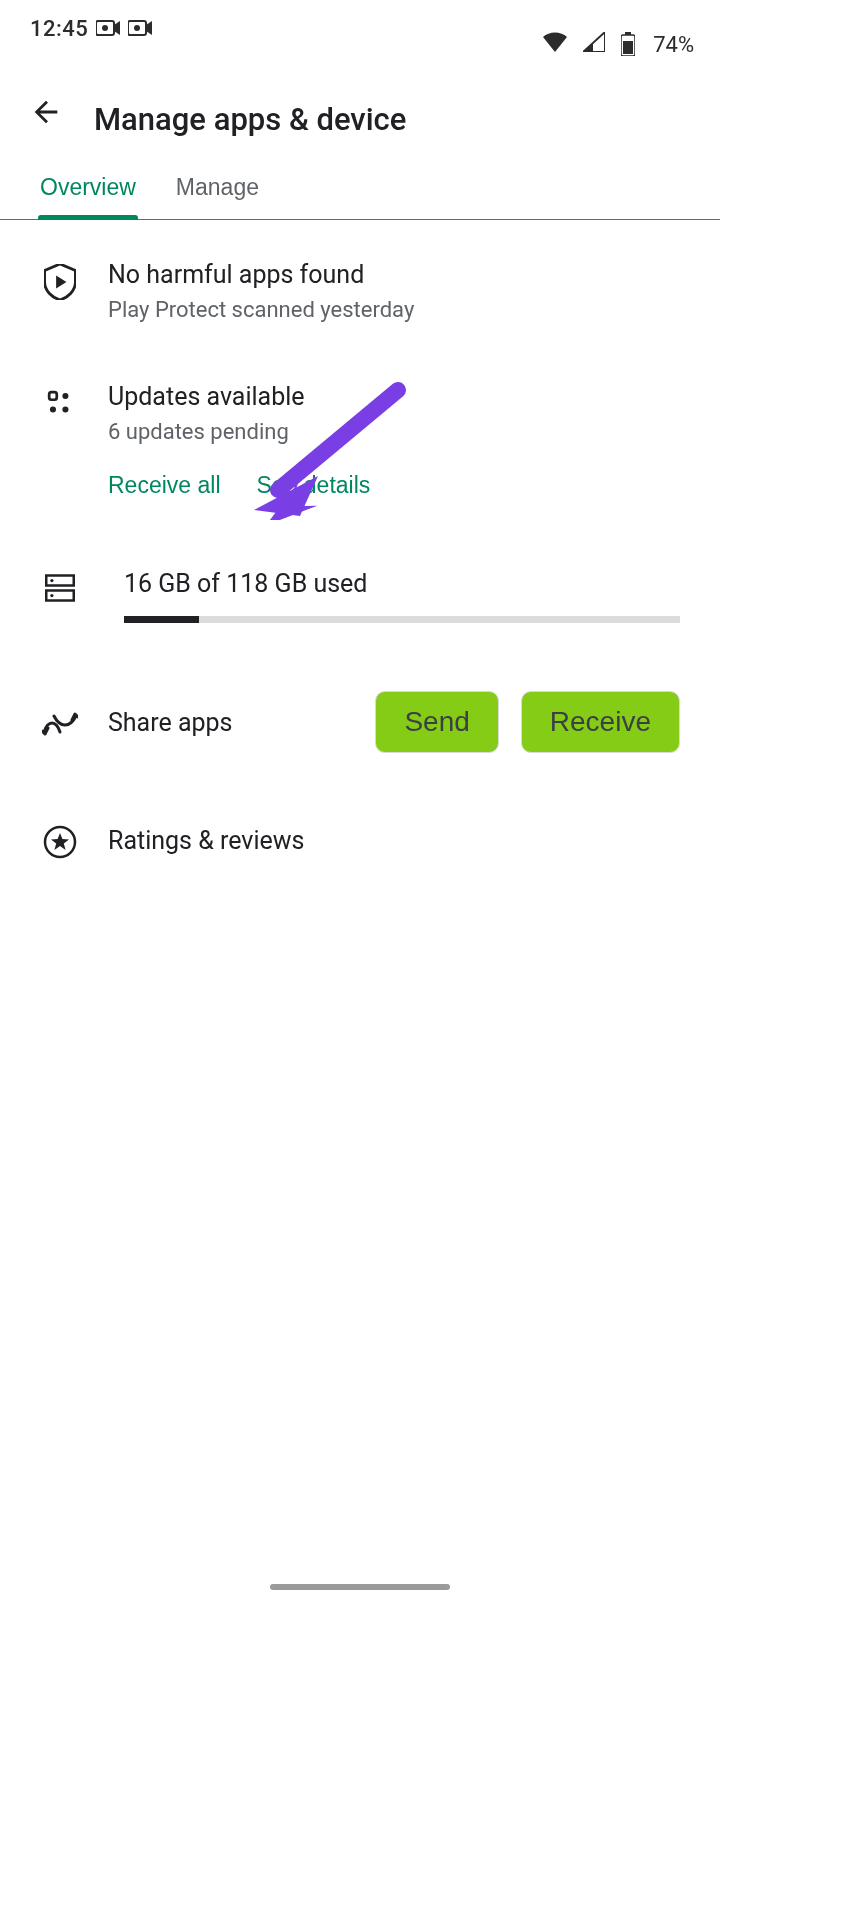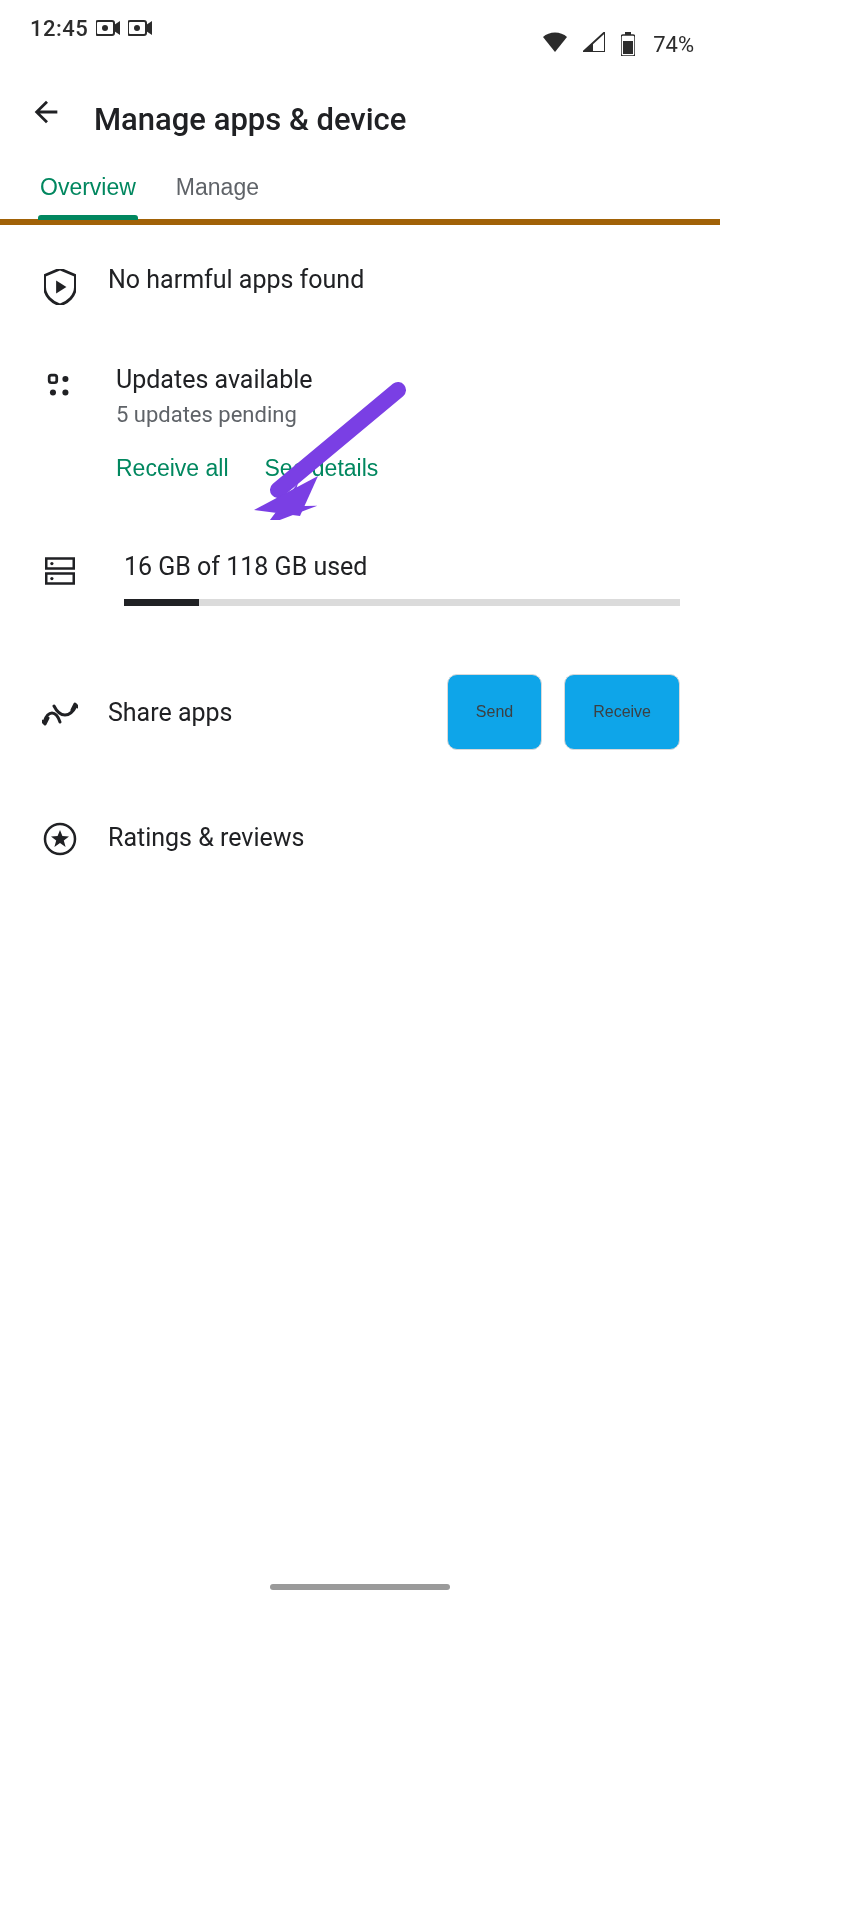--- a/index.html
+++ b/index.html
@@ -38,21 +38,21 @@
     font-size: 31px;
     font-weight: 500;
     margin-left: 22px;
     color: #202124;
   }
 
   .tabs {
     display: flex;
     gap: 36px;
     padding: 0 38px;
-    border-bottom: 6px solid #a16207;
+    border-bottom: 1px solid #a16207;
   }
   .tab {
     padding: 14px 2px 18px 2px;
     font-size: 23px;
     font-weight: 500;
     color: #5f6368;
     background: none; border: none; cursor: pointer; position: relative;
   }
   .tab.active { color: #01875f; }
   .tab.active::after {
@@ -101,26 +101,26 @@
     background: #202124;
   }
 
   .share-row {
     display: flex; align-items: center;
     padding: 38px 0;
   }
   .share-label { font-size: 25px; margin-left: 28px; flex: 1; }
   .outline-btn {
     border: 1.5px solid #d9d9d9;
-    background: #0ea5e9;
+    background: #84cc16;
     border-radius: 10px;
-    font-size: 16px;
+    font-size: 28px;
     font-weight: 500;
     color: #3c4043;
-    padding: 28px 28px;
+    padding: 14px 28px;
     cursor: pointer;
   }
   .btn-group { display: flex; gap: 22px; }
 
   .ratings-row {
     display: flex; align-items: center;
     padding: 30px 0;
   }
   .ratings-label { font-size: 25px; margin-left: 28px; }
 
@@ -200,35 +200,36 @@
 
   <div class="row" style="padding-top:40px;">
     <div class="row-icon">
       <svg width="32" height="36" viewBox="0 0 24 28">
           <path d="M12 0 L24 5 V14 C24 21 18 26 12 28 C6 26 0 21 0 14 V5 Z" fill="none" stroke="#202124" stroke-width="2.2"></path>
           <path d="M9 9 L17 14 L9 19 Z" fill="#202124"></path>
         </svg>
     </div>
     <div class="row-body">
       <div class="row-title">No harmful apps found</div>
-    </div>
-  </div>
-
-  <div class="row" style="padding-top:30px;gap:8px;">
+      <div class="row-sub">Play Protect scanned yesterday</div>
+    </div>
+  </div>
+
+  <div class="row" style="padding-top:30px;">
     <div class="row-icon" style="margin-top:8px;">
       <svg width="26" height="26" viewBox="0 0 24 24">
         <rect x="2" y="2" width="7" height="7" rx="2" fill="none" stroke="#202124" stroke-width="2.5"></rect>
         <circle cx="17" cy="5.5" r="2.8" fill="#202124"></circle>
         <circle cx="5.5" cy="18" r="2.8" fill="#202124"></circle>
         <circle cx="17" cy="18" r="2.8" fill="#202124"></circle>
       </svg>
     </div>
     <div class="row-body">
       <div class="row-title">Updates available</div>
-      <div class="row-sub">5 updates pending</div>
+      <div class="row-sub">6 updates pending</div>
       <div class="actions">
         <button class="link-btn">Receive all</button>
         <button class="link-btn">See details</button>
       </div>
     </div>
   </div>
 
   <div class="row storage-row">
     <div class="row-icon">
       <svg width="30" height="30" viewBox="0 0 24 24">

